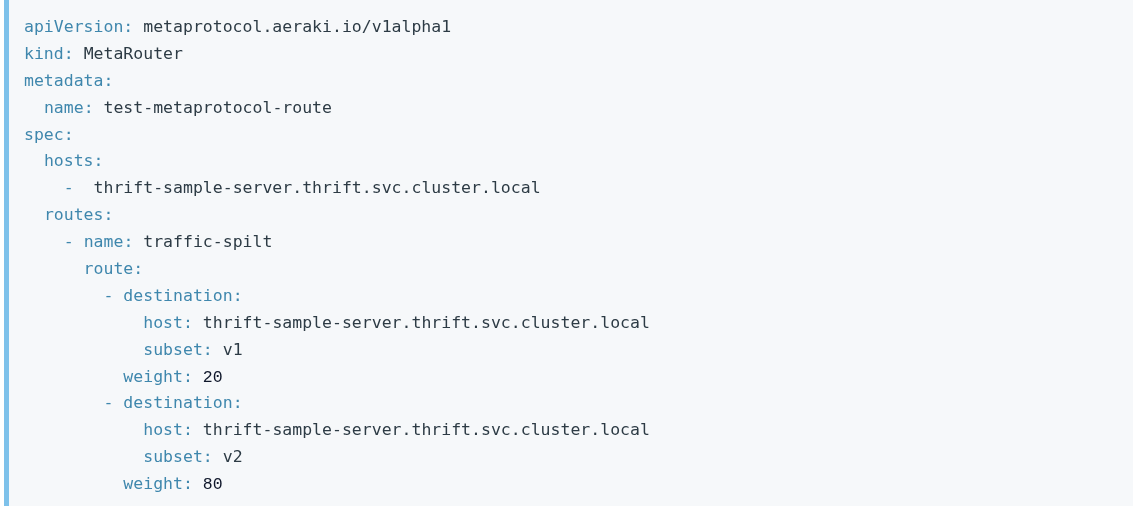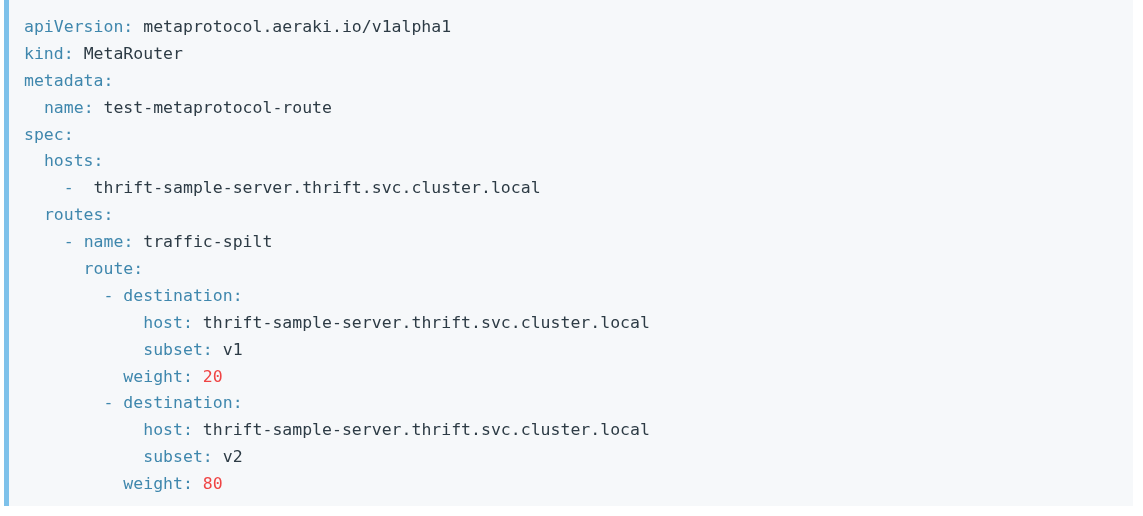--- a/index.html
+++ b/index.html
@@ -42,21 +42,21 @@
   .ln {
     display: block;
     height: 26.9px;
     white-space: pre;
   }
 
   
   .k   { color: #3f87ad; }   
   .p   { color: #3f87ad; }   
   .v   { color: #2d3b45; }   
-  .num { color: #ef4444; }   
+  .num { color: #0f172a; font-family: Liberation Mono, monospace; }   
   .ind { color: transparent; }
 </style>
 </head>
 <body>
 
 <div id="code-block">
   <div class="accent-bar"></div>
   <pre id="code-pre"><span class="ln"><span class="k">apiVersion</span><span class="p">:</span><span class="ind"> </span><span class="v">metaprotocol.aeraki.io/v1alpha1</span></span><span class="ln"><span class="k">kind</span><span class="p">:</span><span class="ind"> </span><span class="v">MetaRouter</span></span><span class="ln"><span class="k">metadata</span><span class="p">:</span></span><span class="ln"><span class="ind">  </span><span class="k">name</span><span class="p">:</span><span class="ind"> </span><span class="v">test-metaprotocol-route</span></span><span class="ln"><span class="k">spec</span><span class="p">:</span></span><span class="ln"><span class="ind">  </span><span class="k">hosts</span><span class="p">:</span></span><span class="ln"><span class="ind">    </span><span class="p">- </span><span class="ind"> </span><span class="v">thrift-sample-server.thrift.svc.cluster.local</span></span><span class="ln"><span class="ind">  </span><span class="k">routes</span><span class="p">:</span></span><span class="ln"><span class="ind">    </span><span class="p">- </span><span class="k">name</span><span class="p">:</span><span class="ind"> </span><span class="v">traffic-spilt</span></span><span class="ln"><span class="ind">      </span><span class="k">route</span><span class="p">:</span></span><span class="ln"><span class="ind">        </span><span class="p">- </span><span class="k">destination</span><span class="p">:</span></span><span class="ln"><span class="ind">            </span><span class="k">host</span><span class="p">:</span><span class="ind"> </span><span class="v">thrift-sample-server.thrift.svc.cluster.local</span></span><span class="ln"><span class="ind">            </span><span class="k">subset</span><span class="p">:</span><span class="ind"> </span><span class="v">v1</span></span><span class="ln"><span class="ind">          </span><span class="k">weight</span><span class="p">:</span><span class="ind"> </span><span class="num">20</span></span><span class="ln"><span class="ind">        </span><span class="p">- </span><span class="k">destination</span><span class="p">:</span></span><span class="ln"><span class="ind">            </span><span class="k">host</span><span class="p">:</span><span class="ind"> </span><span class="v">thrift-sample-server.thrift.svc.cluster.local</span></span><span class="ln"><span class="ind">            </span><span class="k">subset</span><span class="p">:</span><span class="ind"> </span><span class="v">v2</span></span><span class="ln"><span class="ind">          </span><span class="k">weight</span><span class="p">:</span><span class="ind"> </span><span class="num">80</span></span></pre>
 </div>
 

